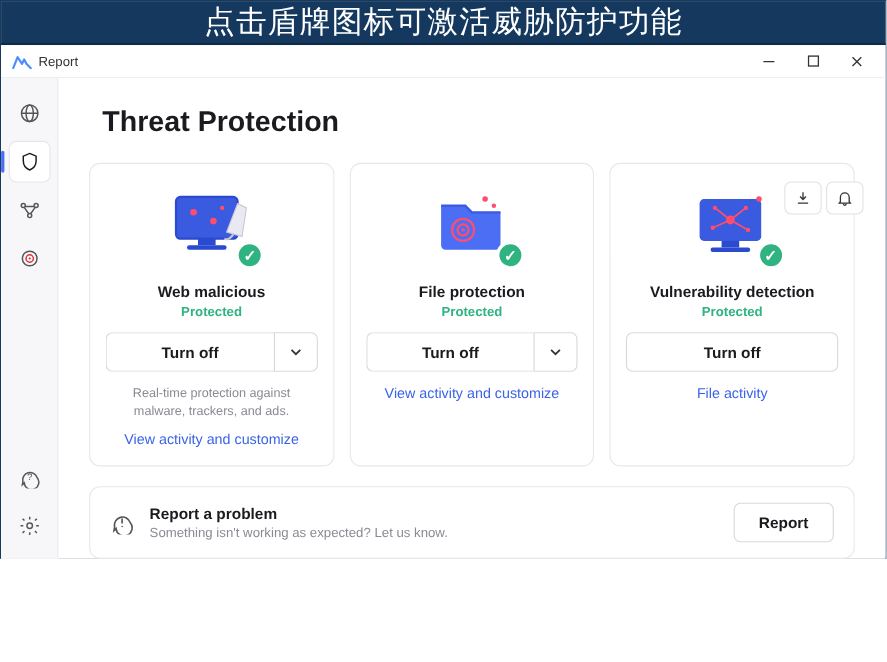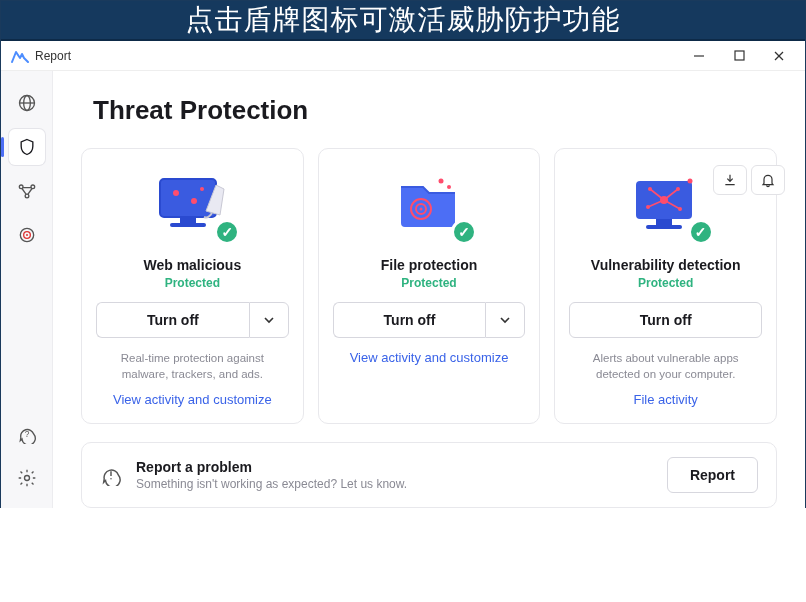--- a/index.html
+++ b/index.html
@@ -260,21 +260,20 @@
               </svg>
               <div class="check-badge">✓</div>
             </div>
             <div class="card-title">Vulnerability detection</div>
             <div class="card-status">Protected</div>
             <div class="btn-row">
               <div class="btn">
                   <span>Turn off</span>
                 </div>
             </div>
-            <div class="card-desc">Alerts about vulnerable apps detected on your computer.</div>
             <div class="card-link">File activity</div>
           </div>
         </div>
 
         <div class="report-row">
           <span>
             <svg width="22" height="22" viewBox="0 0 24 24" fill="none" stroke="#555" stroke-width="1.6">
                 <path d="M20 12 A8 8 0 1 1 6 18 L4 20 L4.6 16.2 A8 8 0 0 1 20 12 Z"></path>
                 <line x1="12" y1="8" x2="12" y2="13"></line>
                 <circle cx="12" cy="16" r="0.8" fill="#555" stroke="none"></circle>

